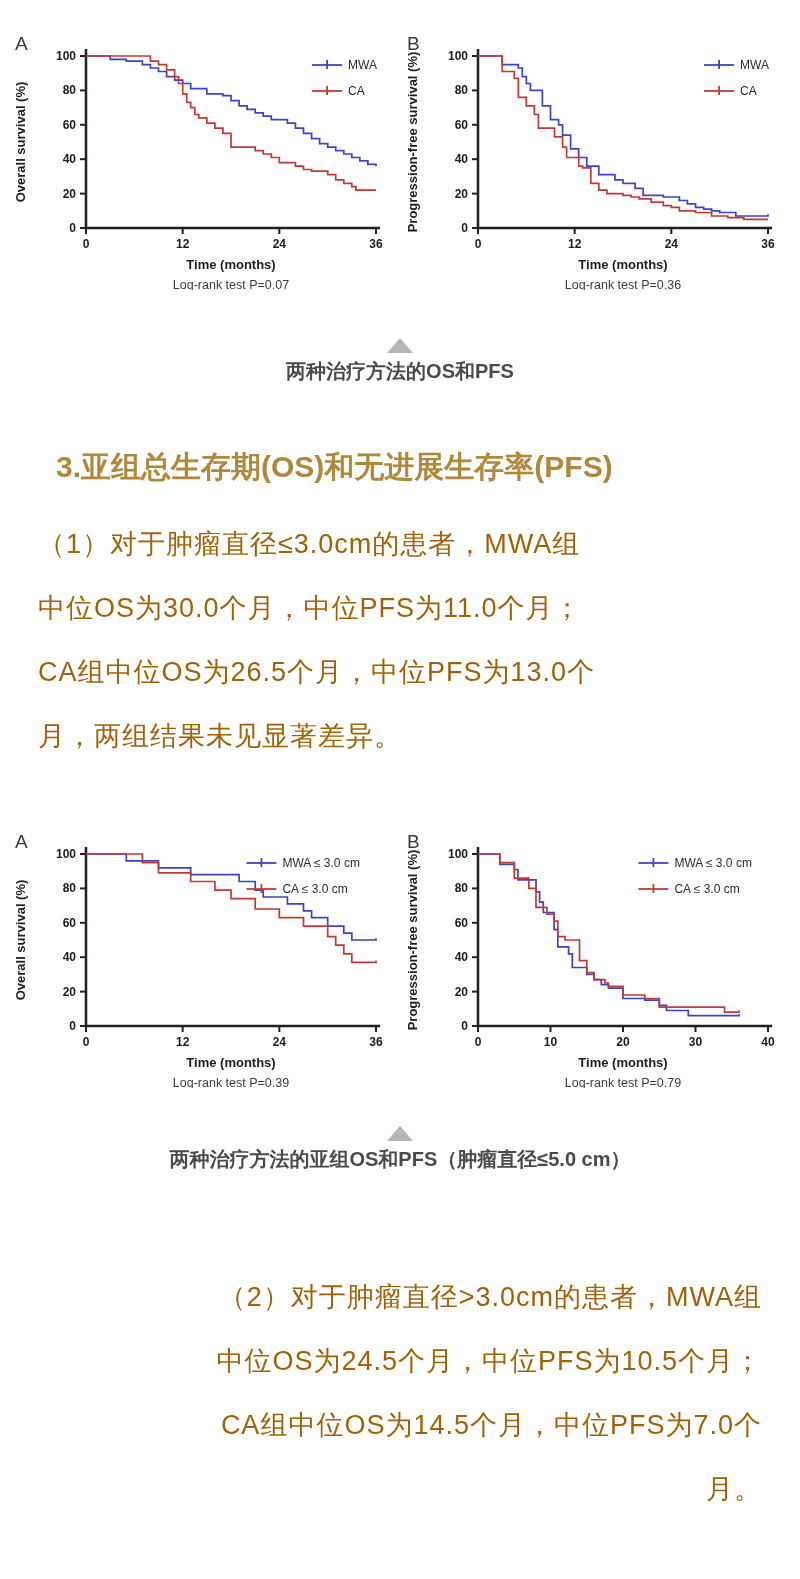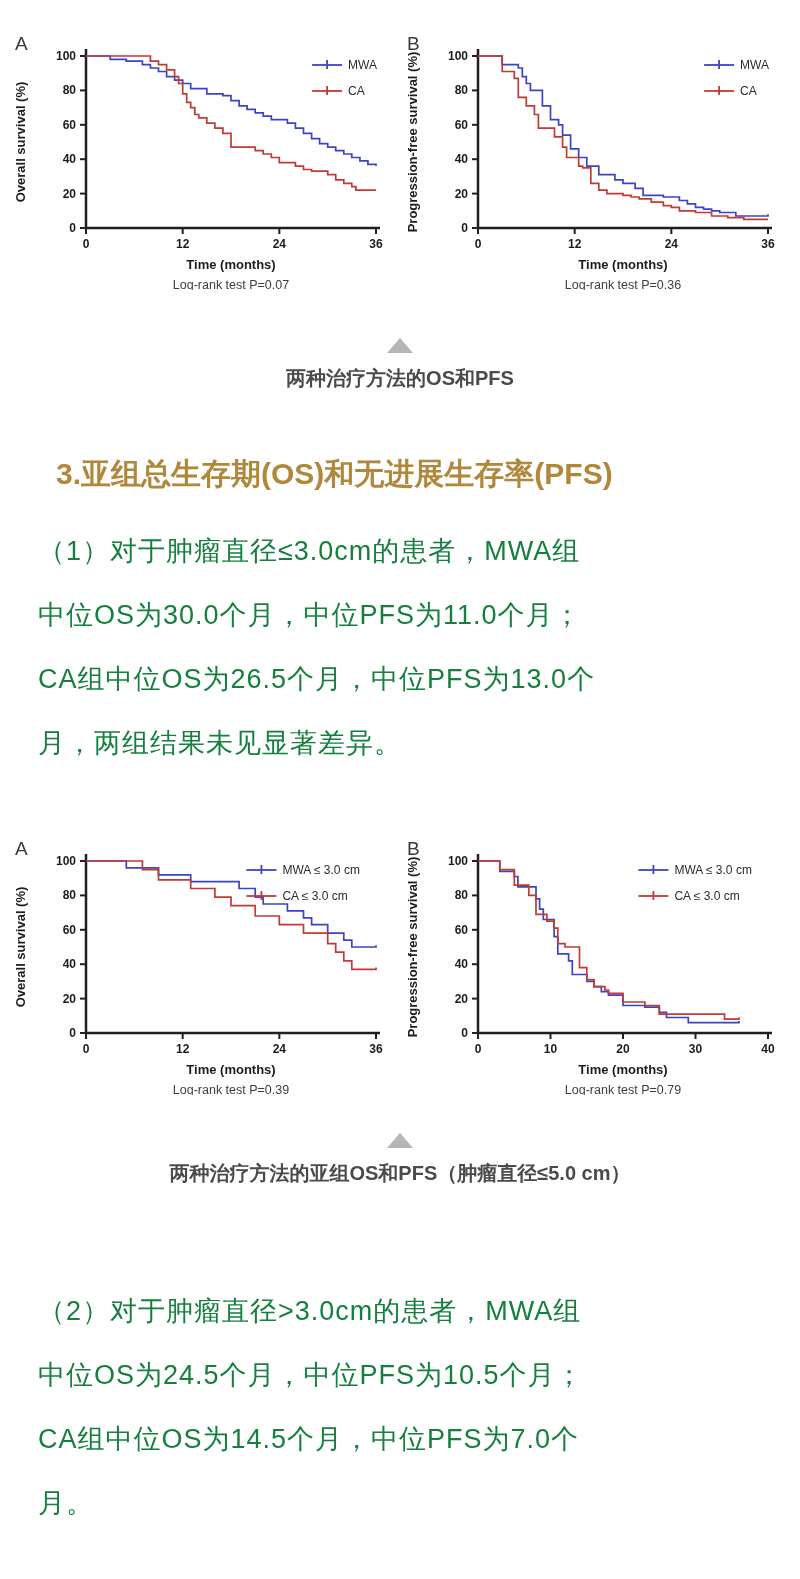--- a/index.html
+++ b/index.html
@@ -10,24 +10,24 @@
   .chart-box{width:388px;}
   .chart-box svg{display:block;width:388px;height:264px;}
   svg text{font-family:"Liberation Sans",sans-serif;}
   .tick{font-size:12px;font-weight:bold;fill:#1c1c1c;}
   .axlabel{font-size:13px;font-weight:bold;fill:#1c1c1c;}
   .panel{font-size:19px;fill:#3a3a3a;}
   .note{font-size:12.5px;fill:#3d3d3d;}
   .legend{font-size:12px;fill:#2b2b2b;}
   .tri{width:0;height:0;border-left:13px solid transparent;border-right:13px solid transparent;border-bottom:15px solid #b5b5b5;margin:48px auto 0;}
   .tri.second{margin-top:38px;}
-  .caption{text-align:center;font-weight:bold;font-size:20px;color:#4a4a4a;margin-top:12px;}
+  .caption{text-align:center;font-weight:bold;font-size:20px;color:#4a4a4a;margin-top:5px;}
   .heading{margin:62px 40px 8px 56px;font-size:30px;font-weight:bold;}
-  .para{margin:24px 38px 0 38px;font-size:27px;line-height:64px;letter-spacing:1px;color:#15803d;white-space:pre-line;}
-  .para.second{margin-top:92px;}
+  .para{margin:24px 38px 0 38px;font-size:27px;line-height:64px;letter-spacing:1px;color:#a16207;white-space:pre-line;}
+  .para.second{margin-top:92px;text-align:right;}
 </style>
 </head>
 <body>
 
 <div class="figure-row first">
   <div class="chart-box">
     <svg viewBox="0 0 388 264">
         <path d="M 76 23 V 202 H 370" fill="none" stroke="#231f20" stroke-width="2.5"></path>
         <line x1="70" y1="202" x2="76" y2="202" stroke="#231f20" stroke-width="2"></line>
         <text x="66" y="206" text-anchor="end" class="tick">0</text>

